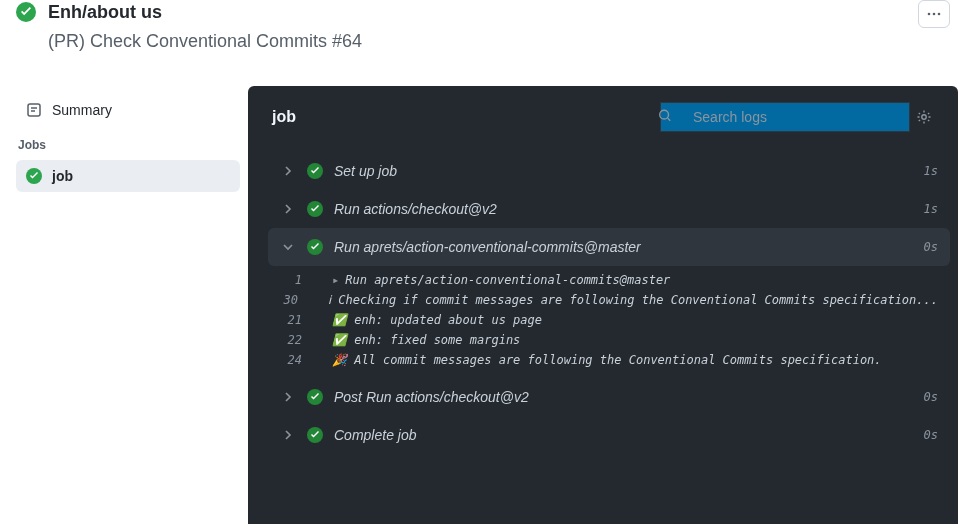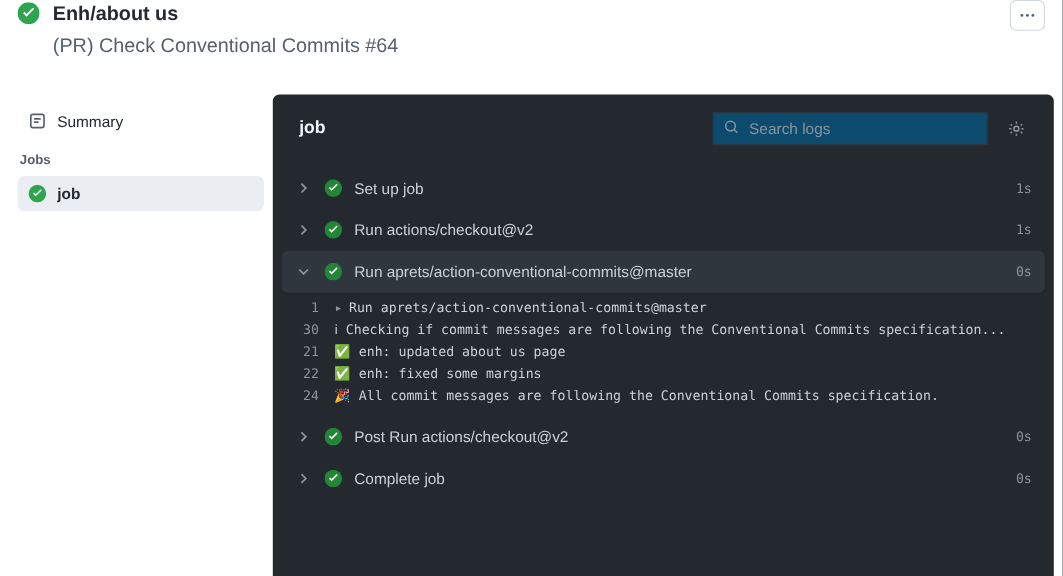--- a/index.html
+++ b/index.html
@@ -116,46 +116,48 @@
       font-size: 12px;
       color: #8b949e;
       margin-top: 4px;
     }
     .search-wrap {
       position: relative;
       width: 250px;
     }
     .search-input {
       width: 100%;
-      background: #0c4a6e;
+      background: #0369a1;
       border: 1px solid #30363d;
       border-radius: 0;
       padding: 6px 10px 6px 32px;
       color: #c9d1d9;
       font-size: 14px;
+      margin-left: 12px;
     }
     .search-input::placeholder { color: #8b949e; }
     .search-icon {
       position: absolute;
       left: 10px;
       top: 50%;
       transform: translateY(-50%);
       color: #8b949e;
     }
     .gear-btn {
       width: 28px;
       height: 28px;
       display: inline-flex;
       align-items: center;
       justify-content: center;
       color: #8b949e;
       cursor: pointer;
     }
     .steps {
-      padding: 0 8px 8px 8px;
+      padding: 0 8px 8px 20px;
+      font-style: italic;
     }
     .step-row {
       display: flex;
       align-items: center;
       gap: 10px;
       padding: 10px 12px;
       border-radius: 6px;
       font-size: 14px;
       cursor: pointer;
     }
@@ -197,20 +199,21 @@
       line-height: 20px;
     }
     .log-line .ln {
       width: 22px;
       text-align: right;
       color: #8b949e;
     }
     .log-line .lt {
       color: #c9d1d9;
       white-space: pre;
+      margin-left: 16px;
     }
     .log-caret {
       display: inline-block;
       margin-right: 6px;
       color: #8b949e;
     }
     .success-circle {
       fill: #2da44e;
     }
     .success-circle-dark {

